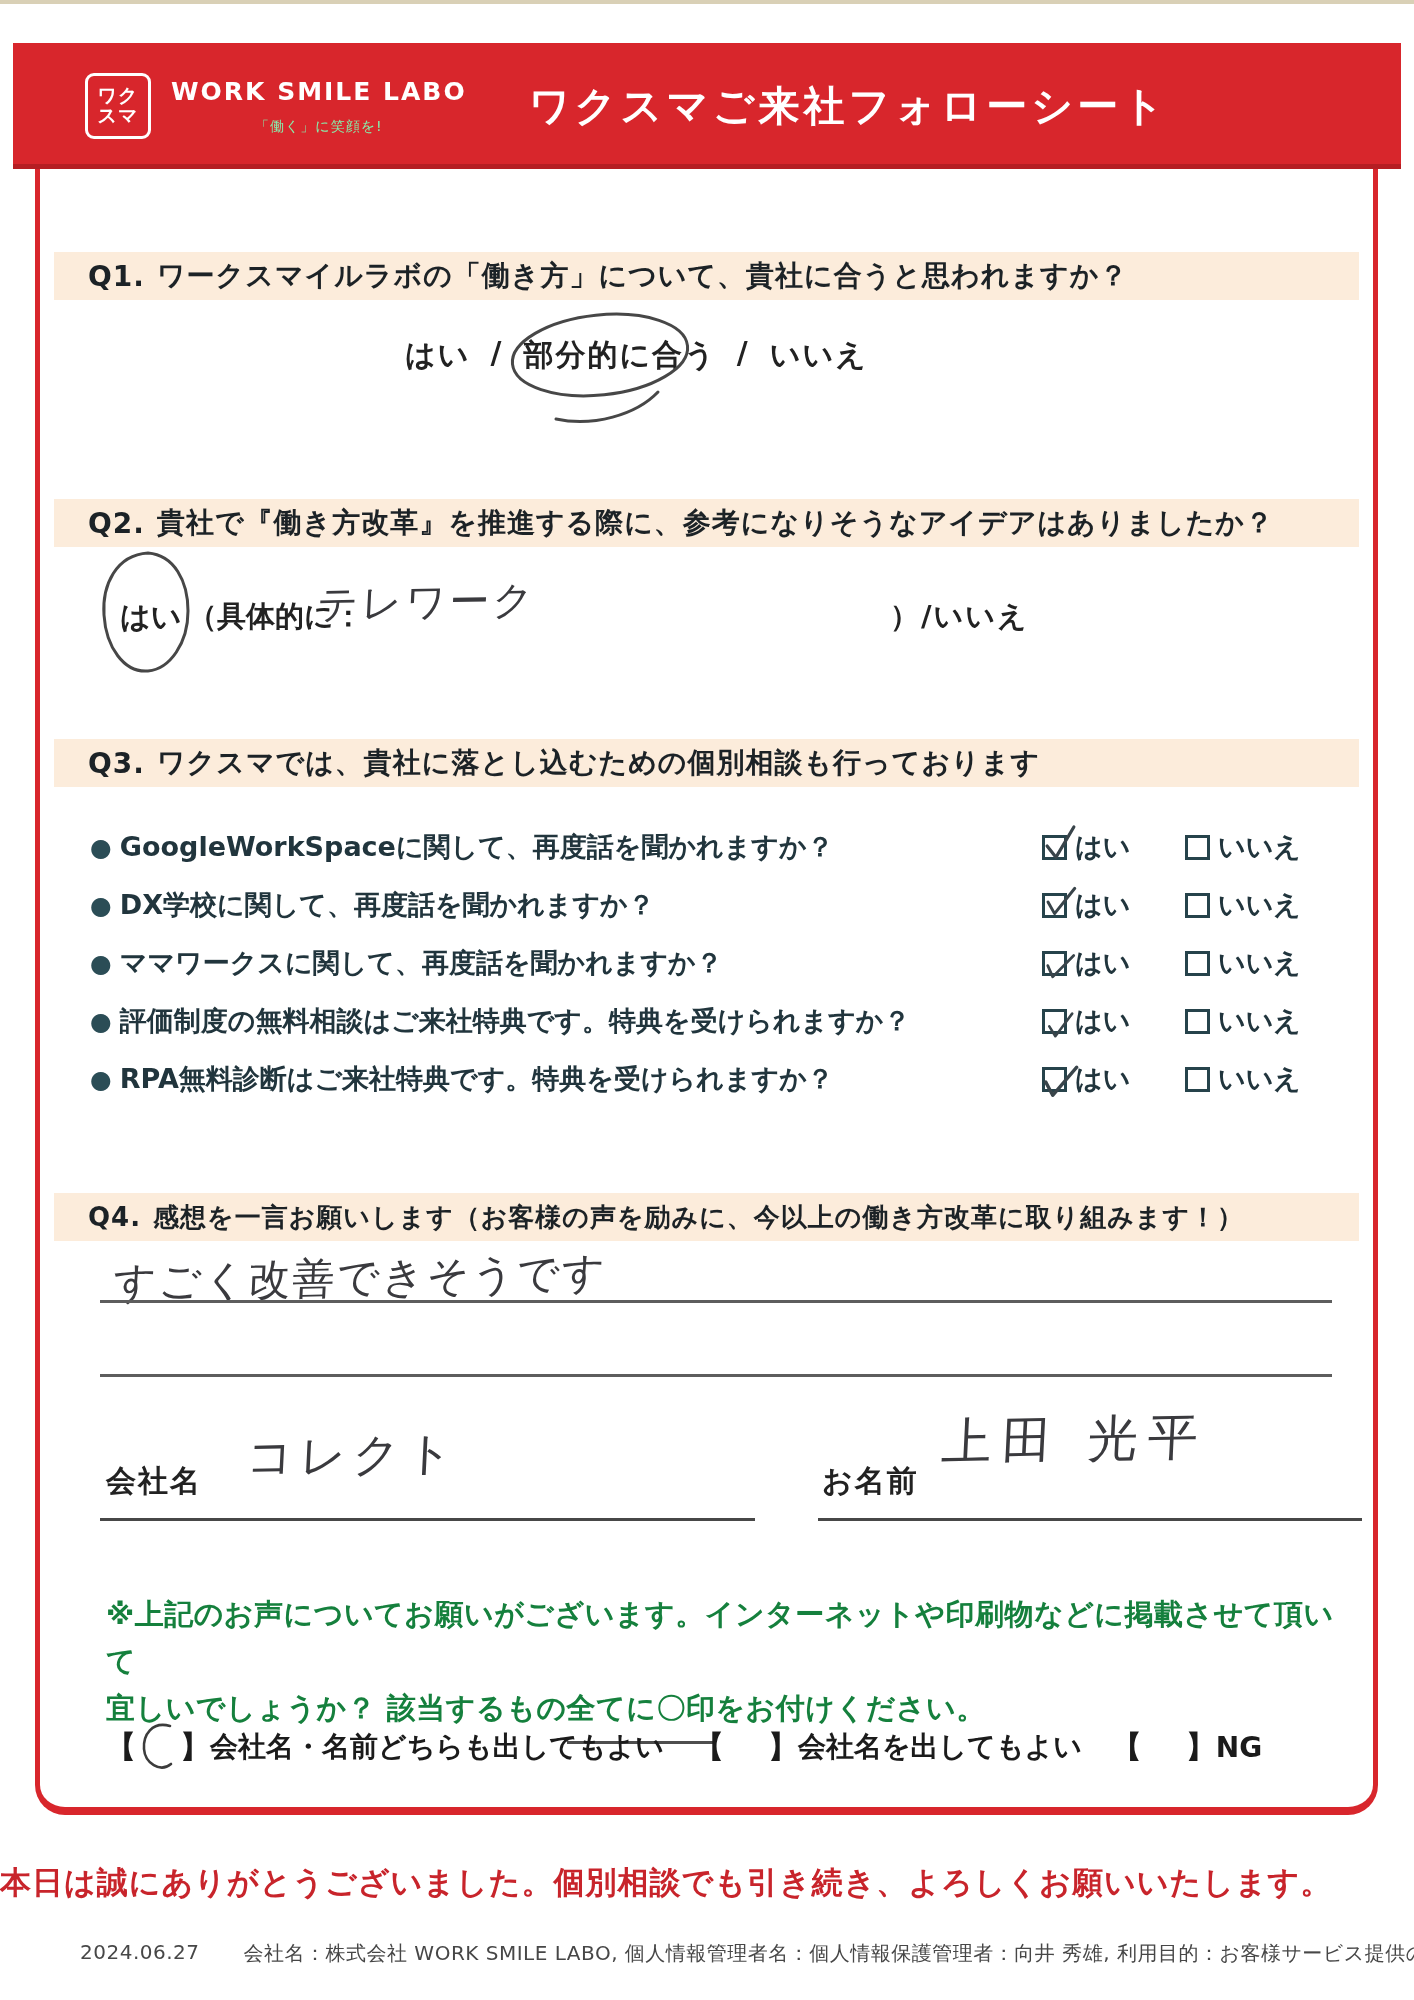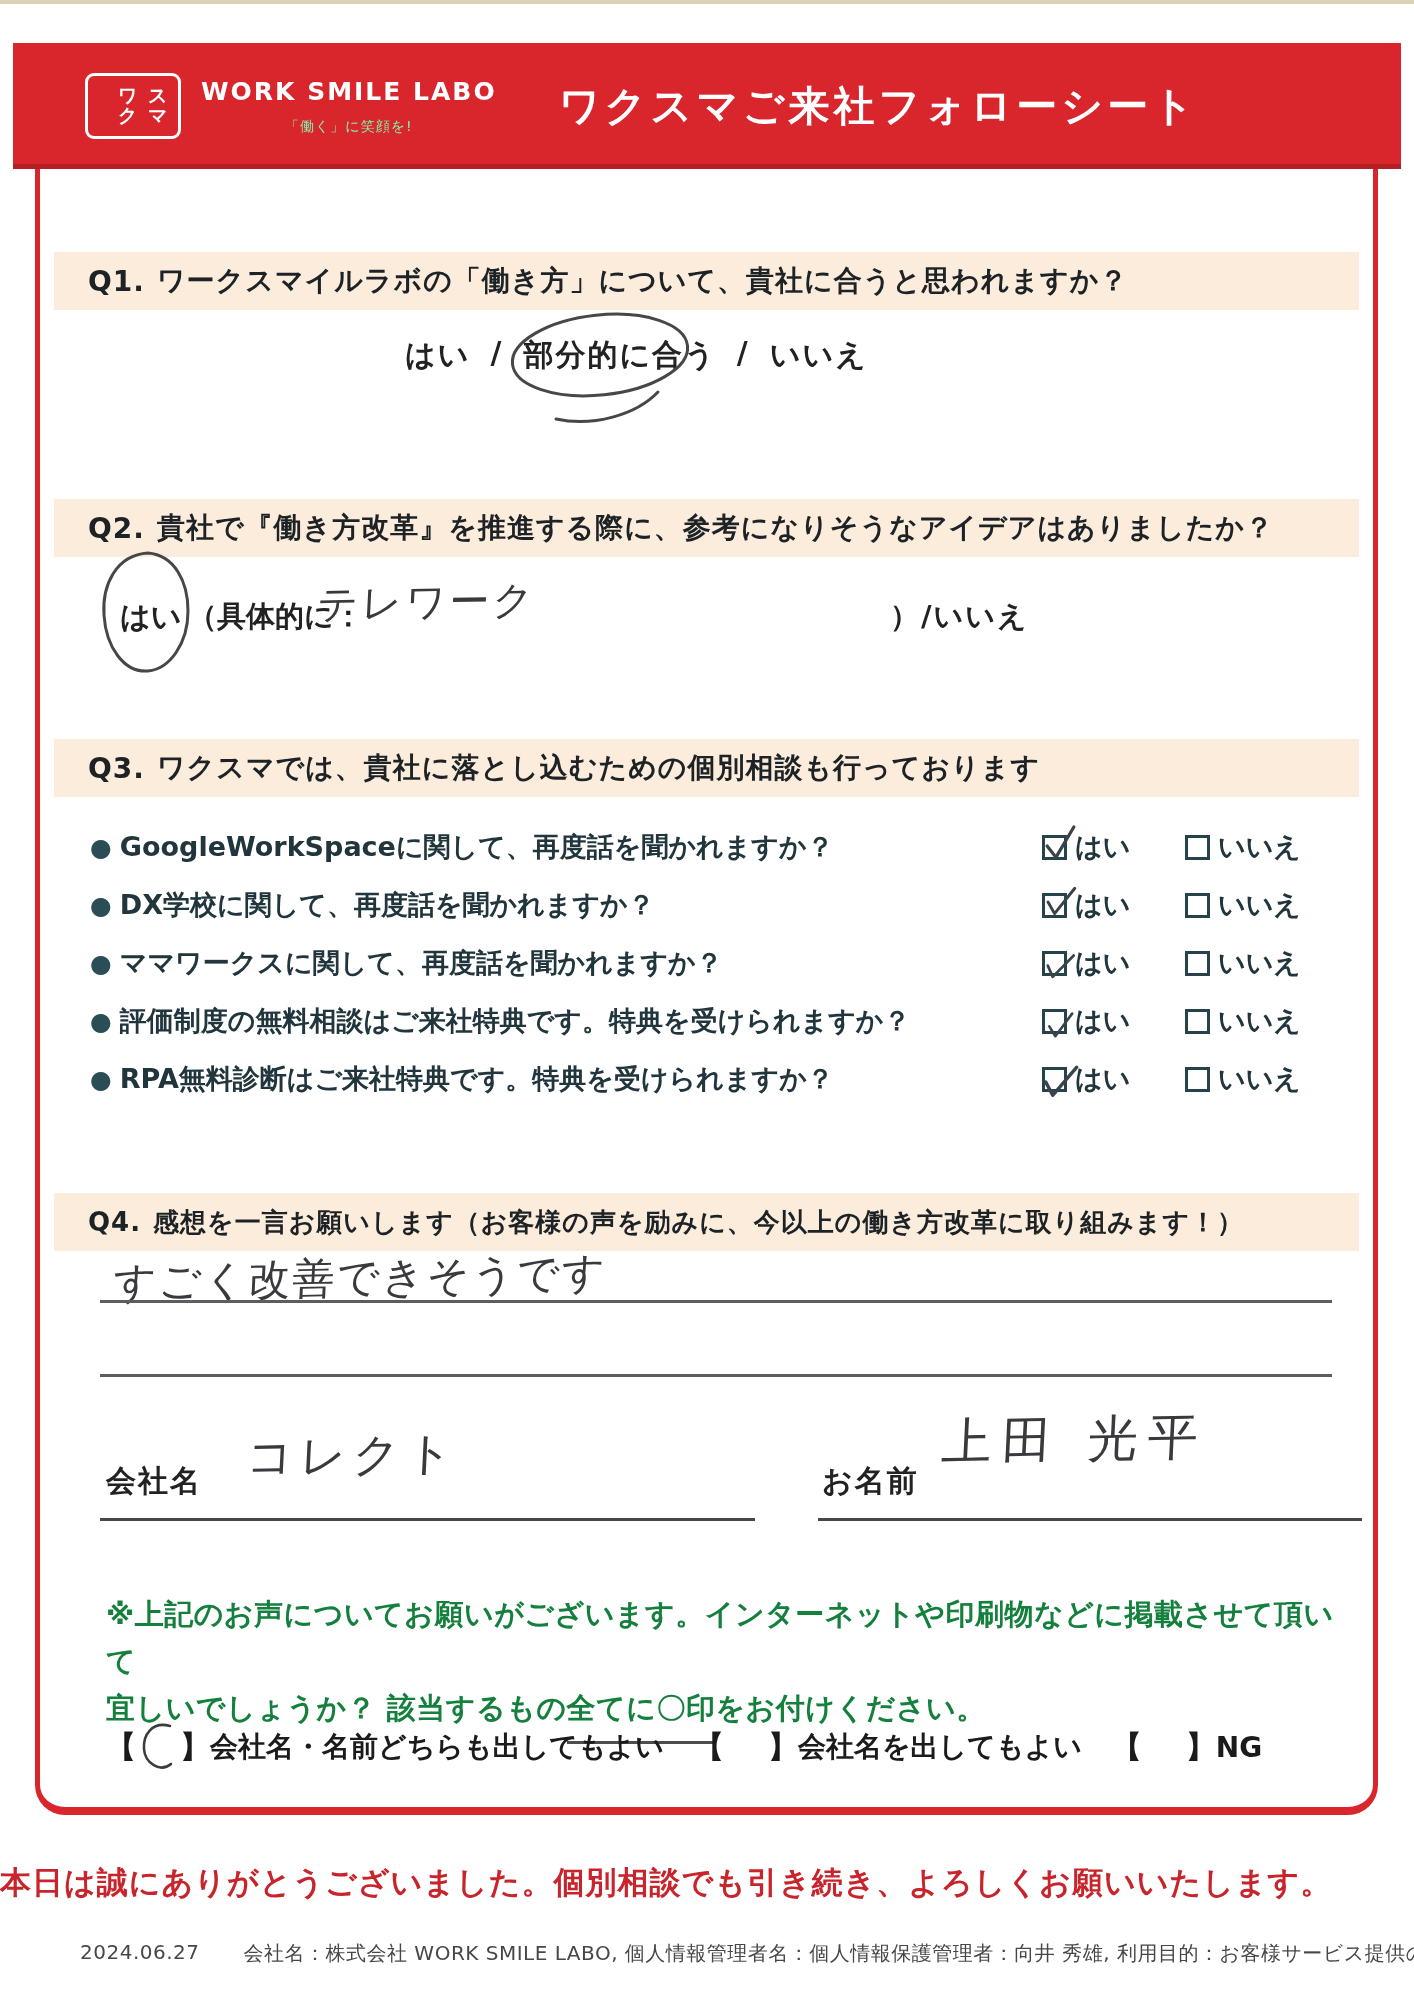--- a/index.html
+++ b/index.html
@@ -12,38 +12,38 @@
 
   
   .header{
     position:absolute;top:43px;left:13px;width:1388px;height:126px;
     background:#d8262c;display:flex;align-items:center;
     box-shadow:inset 0 -5px 0 rgba(90,10,16,.28);
   }
   .logo{display:flex;align-items:center;margin-left:72px;}
   .logo-box{
     width:60px;height:60px;border:3px solid #fff;border-radius:9px;
-    display:flex;flex-direction:row;align-items:center;justify-content:center;
-    color:#fff;font-weight:bold;font-size:19px;line-height:1.05;letter-spacing:1px;padding-left:30px;
+    display:flex;flex-direction:column;align-items:center;justify-content:center;
+    color:#fff;font-weight:bold;font-size:19px;line-height:1.05;letter-spacing:1px;
   }
   .brand-col{margin-left:20px;display:flex;flex-direction:column;align-items:center;}
   .brand-name{color:#fff;font-size:25px;font-weight:bold;letter-spacing:2px;}
   .brand-tagline{color:#86efac;font-size:14px;margin-top:12px;letter-spacing:1px;}
   .header-title{
     color:#fff;font-size:41px;font-weight:bold;letter-spacing:4px;margin-left:62px;
   }
 
   
   .main-box{
     position:absolute;top:169px;left:35px;width:1343px;height:1646px;
     background:#fff;border-left:5px solid #d8262c;border-right:5px solid #d8262c;
     border-bottom:8px solid #d8262c;border-radius:0 0 30px 30px;box-sizing:border-box;
   }
   .q-band{
-    position:absolute;left:14px;right:14px;height:58px;background:#fcecdb;
+    position:absolute;left:14px;right:14px;height:48px;background:#fcecdb;
     display:flex;align-items:center;padding-left:34px;box-sizing:border-box;
     font-size:28px;font-weight:bold;color:#1c2226;letter-spacing:1px;white-space:nowrap;
   }
   .q-band .q-label{margin-right:12px;}
   .band-q1{top:83px;}
   .band-q2{top:330px;}
   .band-q3{top:570px;}
   .band-q4{top:1024px;font-size:26px;}
 
   

